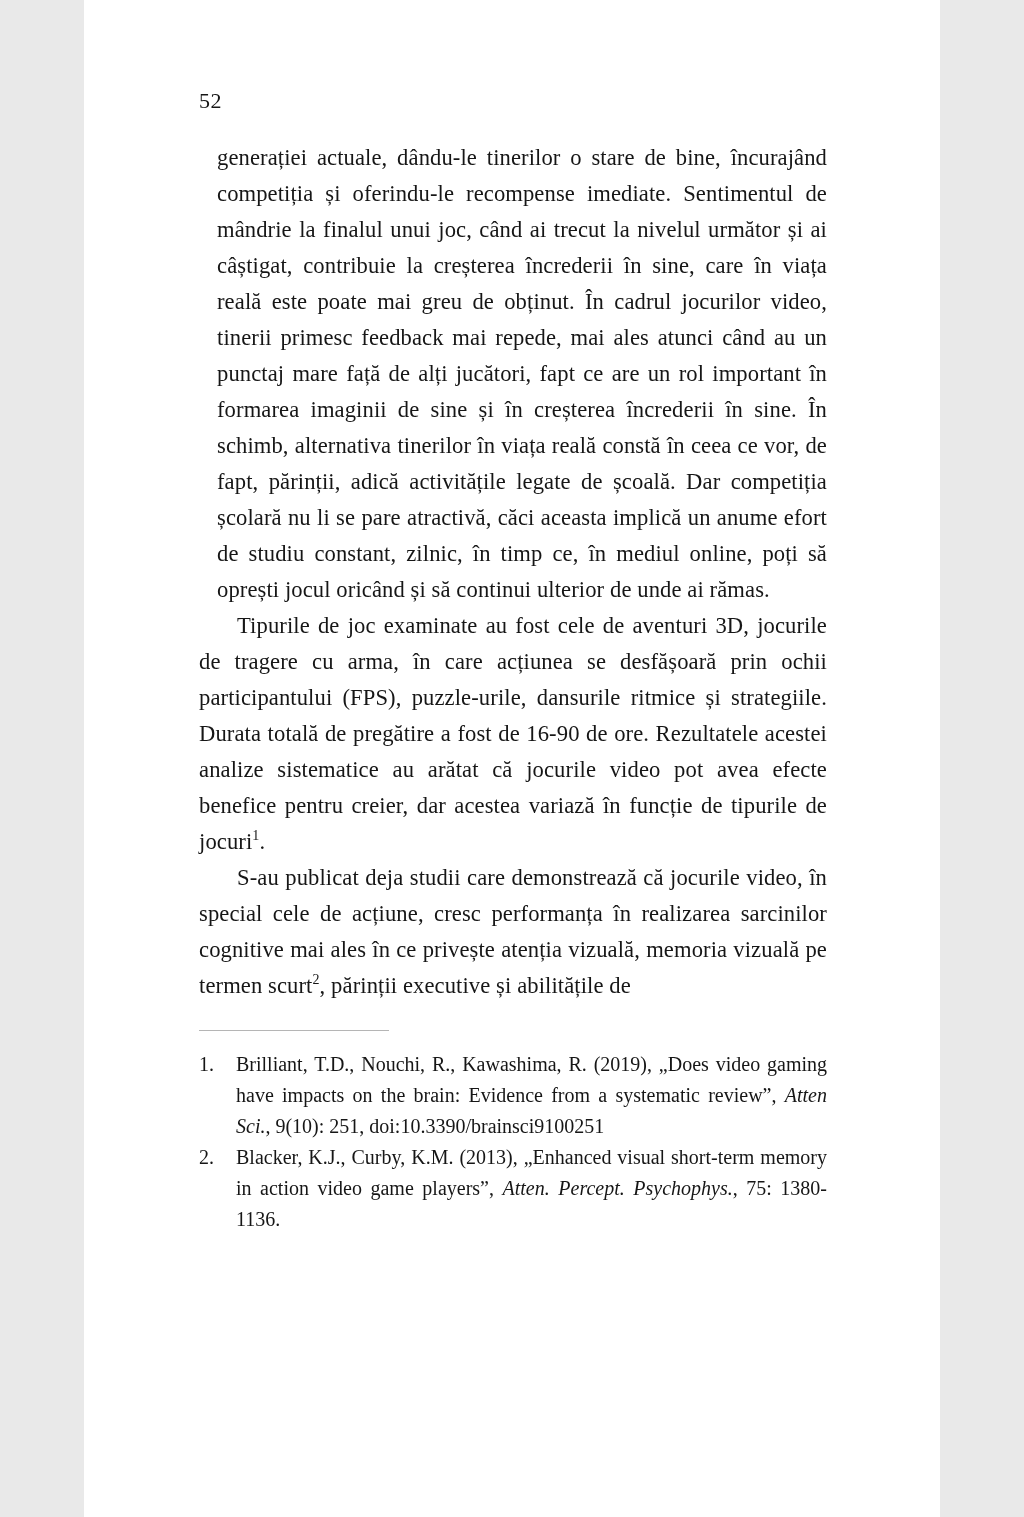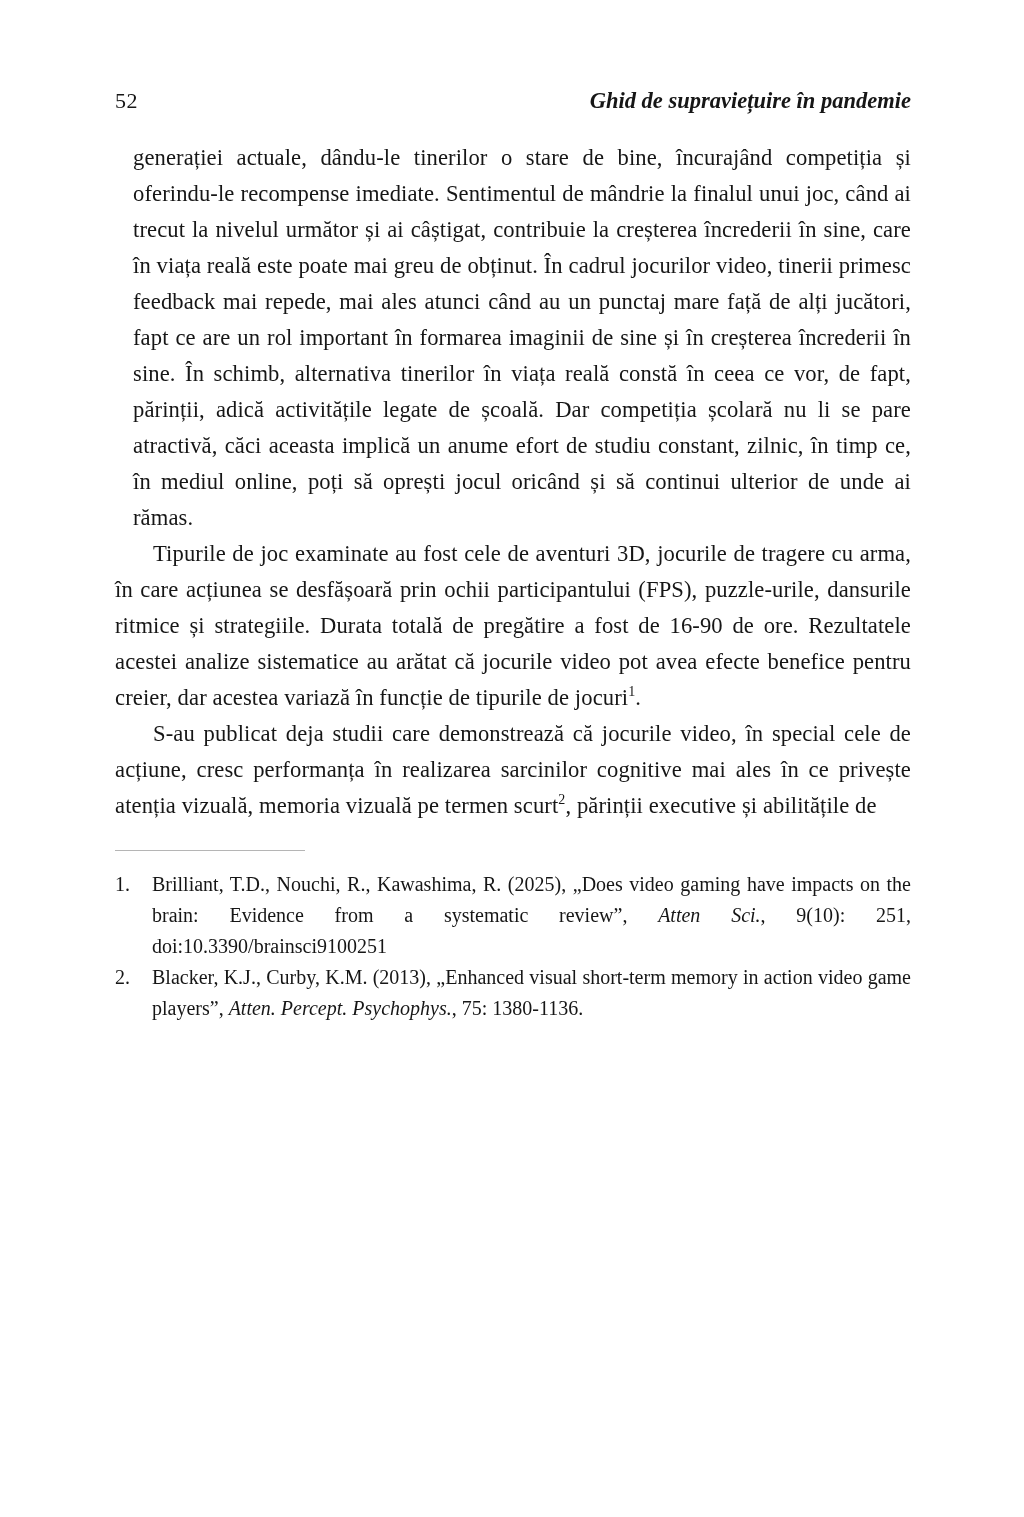--- a/index.html
+++ b/index.html
@@ -1,19 +1,19 @@
 <!DOCTYPE html>
 <html lang="ro"><head>
 <meta charset="utf-8">
 <style>
   * { margin: 0; padding: 0; box-sizing: border-box; }
   html, body { background: #e9e9e9; }
   .page {
     position: relative;
-    width: 1024px;
+    width: 856px;
     height: 1517px;
     margin: 0 auto;
     background: #ffffff;
     color: #161616;
     font-family: "Liberation Serif", "DejaVu Serif", serif;
     padding: 88px 113px 60px 115px;
     overflow: hidden;
   }
   .header {
     display: flex;
@@ -68,39 +68,38 @@
   }
   .fn-text em { font-style: italic; }
 </style>
 </head>
 <body>
 
 <div class="page">
 
   <div class="header">
     <span class="page-num">52</span>
-    <span class="running-title">Ghid de supraviețuire în pandemie</span>
   </div>
 
   <div class="body-text">
     <p class="para no-indent"><span>generației actuale, dându-le tinerilor o stare de bine, încurajând competiția și oferindu-le recompense imediate. Sentimentul de mândrie la finalul unui joc, când ai trecut la nivelul următor și ai câștigat, contribuie la creșterea încrederii în sine, care în viața reală este poate mai greu de obținut. În cadrul jocurilor video, tinerii primesc feedback mai repede, mai ales atunci când au un punctaj mare față de alți jucători, fapt ce are un rol important în formarea imaginii de sine și în creșterea încrederii în sine. În schimb, alternativa tinerilor în viața reală constă în ceea ce vor, de fapt, părinții, adică activitățile legate de școală. Dar competiția școlară nu li se pare atractivă, căci aceasta implică un anume efort de studiu constant, zilnic, în timp ce, în mediul online, poți să oprești jocul oricând și să continui ulterior de unde ai rămas.</span></p>
 
 
     <p class="para"><span>Tipurile de joc examinate au fost cele de aventuri 3D, jocurile de tragere cu arma, în care acțiunea se desfășoară prin ochii participantului (FPS), puzzle-urile, dansurile ritmice și strategiile. Durata totală de pregătire a fost de 16-90 de ore. Rezultatele acestei analize sistematice au arătat că jocurile video pot avea efecte benefice pentru creier, dar acestea variază în funcție de tipurile de jocuri</span><sup class="fn-ref">1</sup><span>.</span></p>
 
     <p class="para"><span>S-au publicat deja studii care demonstrează că jocurile video, în special cele de acțiune, cresc performanța în realizarea sarcinilor cognitive mai ales în ce privește atenția vizuală, memoria vizuală pe termen scurt</span><sup class="fn-ref">2</sup><span>, părinții executive și abilitățile de</span></p>
   </div>
 
   <div class="footnote-sep"></div>
 
   <div class="footnotes">
 
     <div class="footnote">
       <span class="fn-num">1.</span>
-      <span class="fn-text"><span>Brilliant, T.D., Nouchi, R., Kawashima, R. (2025), „Does video gaming have impacts on the brain: Evidence from a systematic review”, </span><em>Atten Sci.</em><span>, 9(10): 251, doi:10.3390/brainsci9100251</span></span>
+      <span class="fn-text"><span>Brilliant, T.D., Nouchi, R., Kawashima, R. (2019), „Does video gaming have impacts on the brain: Evidence from a systematic review”, </span><em>Atten Sci.</em><span>, 9(10): 251, doi:10.3390/brainsci9100251</span></span>
     </div>
 
     <div class="footnote">
       <span class="fn-num">2.</span>
       <span class="fn-text"><span>Blacker, K.J., Curby, K.M. (2013), „Enhanced visual short-term memory in action video game players”, </span><em>Atten. Percept. Psychophys.</em><span>, 75: 1380-1136.</span></span>
     </div>
 
   </div>
 
 </div>

